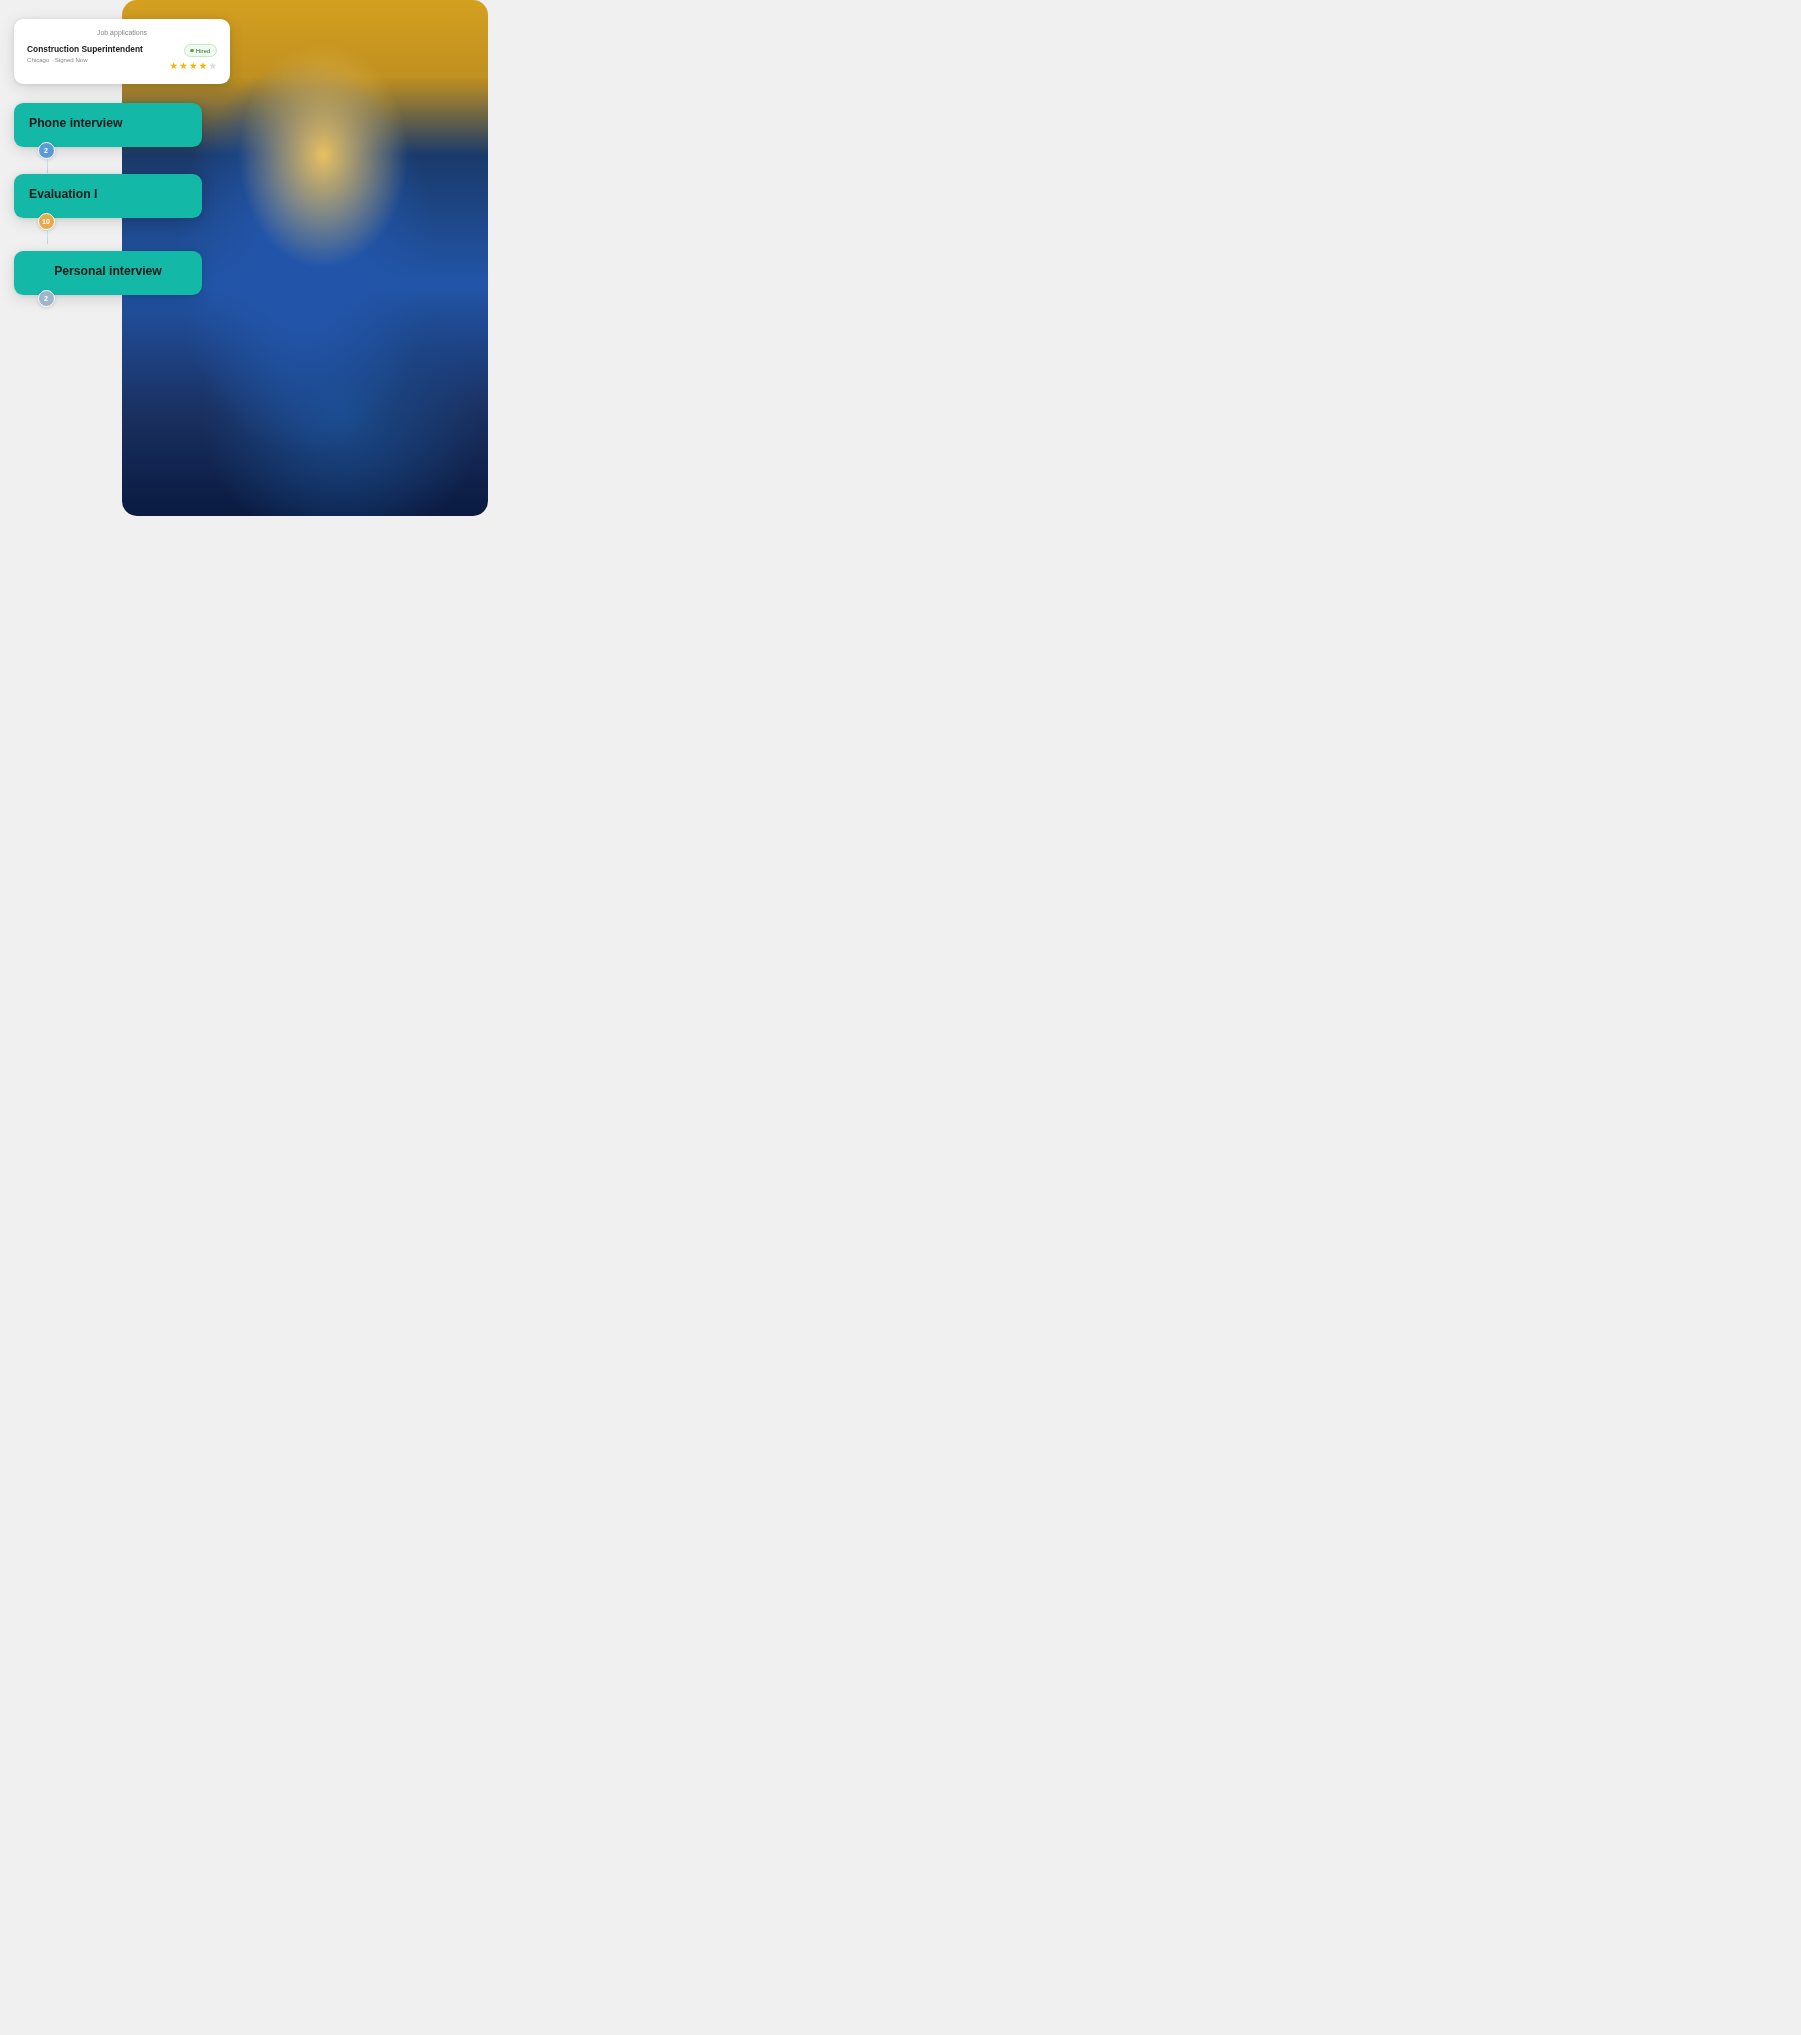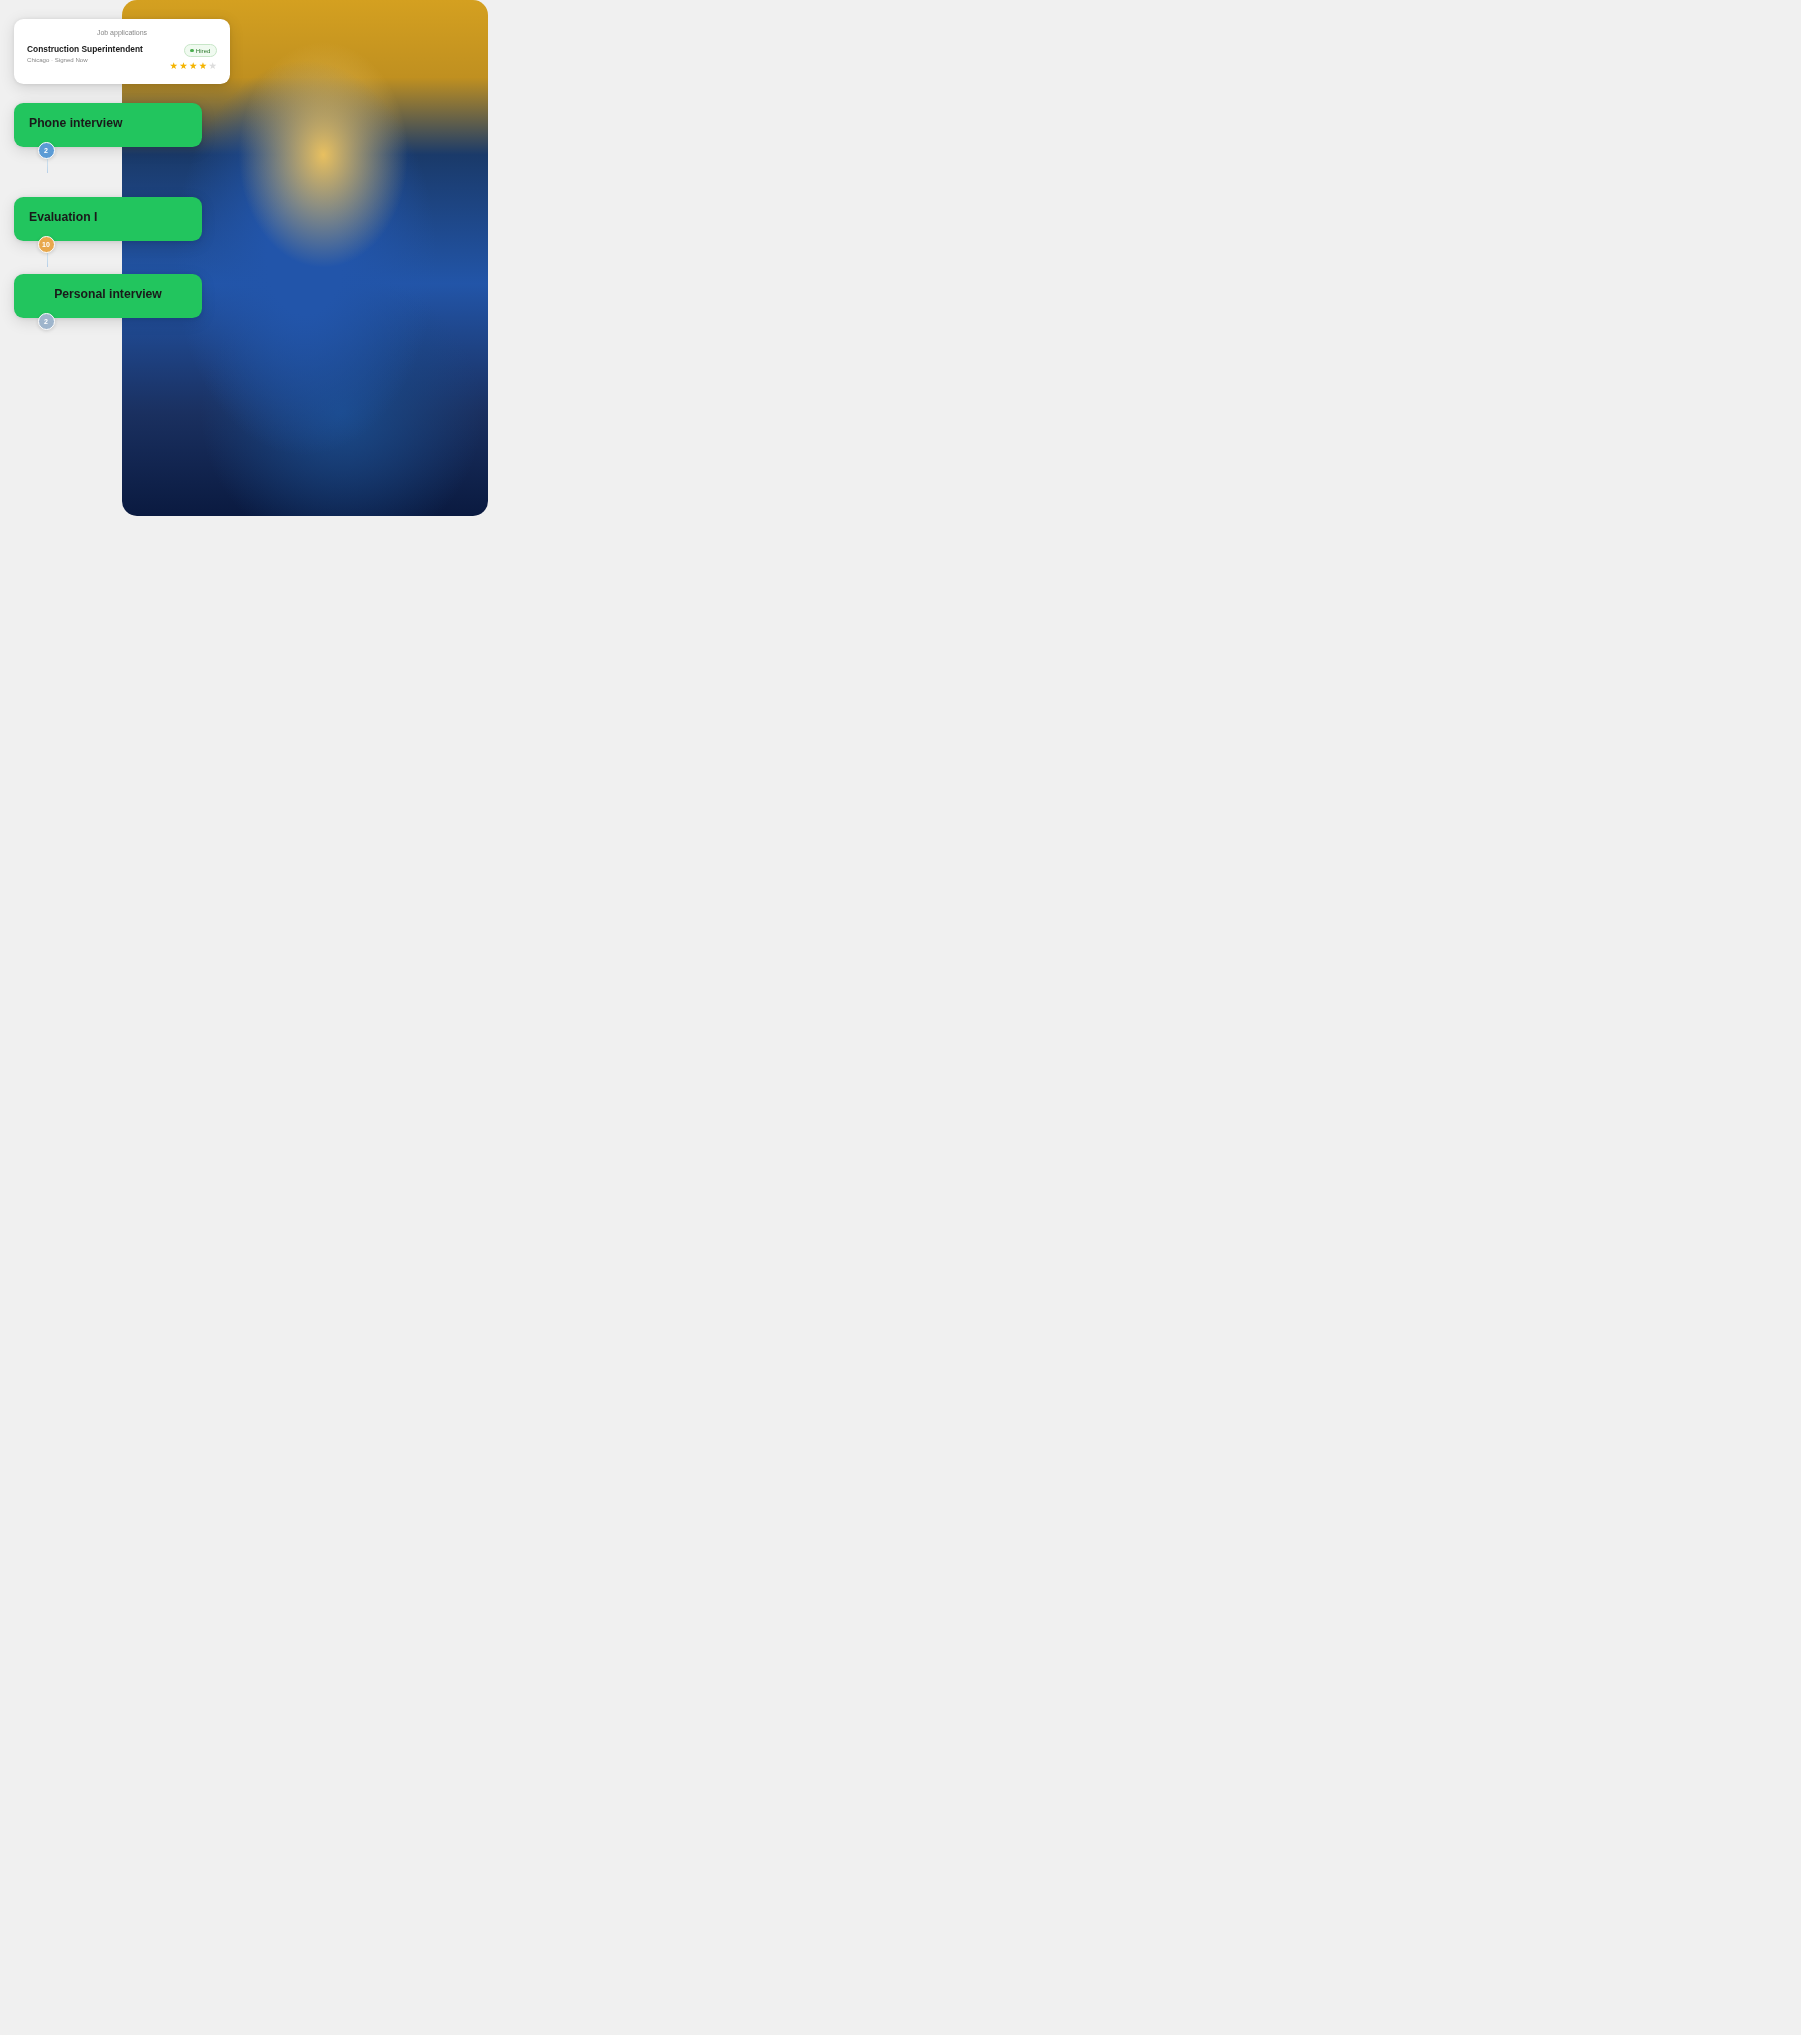--- a/index.html
+++ b/index.html
@@ -127,21 +127,21 @@
       gap: 1.4px;
     }
 
     .star {
       color: #f4b400;
       font-size: 9.4px;
     }
 
     
     .stage-card {
-      background: #22c55e;
+      background: #14b8a6;
       border-radius: 9.4px;
       padding: 13px 15px 17px;
       box-shadow: 0 3.8px 15px rgba(0,0,0,0.12), 0 0.9px 3.8px rgba(0,0,0,0.08);
       width: 188px;
       position: relative;
       margin-bottom: 5.6px;
     }
 
     .stage-card-title {
       font-size: 12.2px;
@@ -233,21 +233,21 @@
 
     <div class="stage-card-wrapper">
       <div class="stage-card">
         <div class="stage-card-title">Phone interview</div>
       </div>
       <div class="stage-badge badge-blue">2</div>
     </div>
 
     <div class="connector"></div>
 
-    <div class="stage-card-wrapper" style="margin-top:24px;">
+    <div class="stage-card-wrapper" style="margin-top:1px;">
       <div class="stage-card">
         <div class="stage-card-title">Evaluation I</div>
       </div>
       <div class="stage-badge badge-orange">10</div>
     </div>
 
     <div class="connector"></div>
 
     <div class="stage-card-wrapper" style="margin-top:6.6px;text-align:center;">
       <div class="stage-card">

